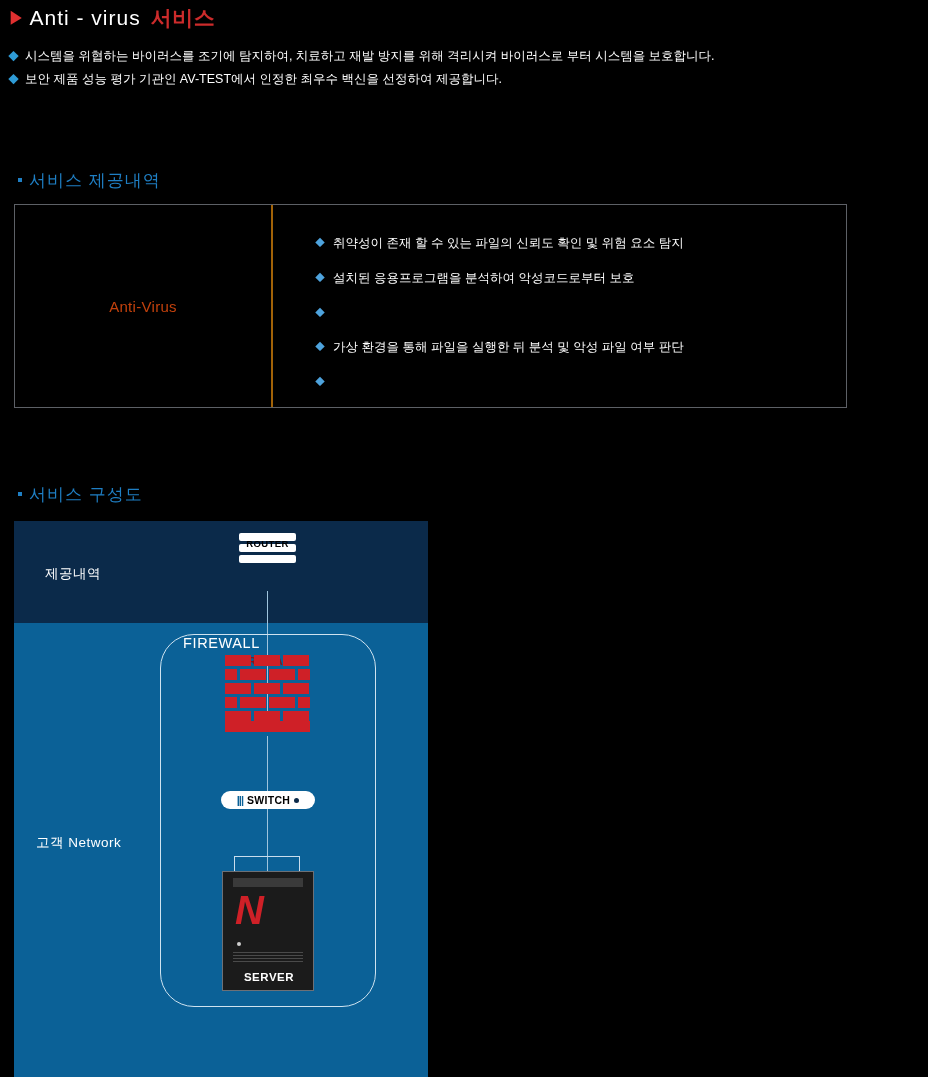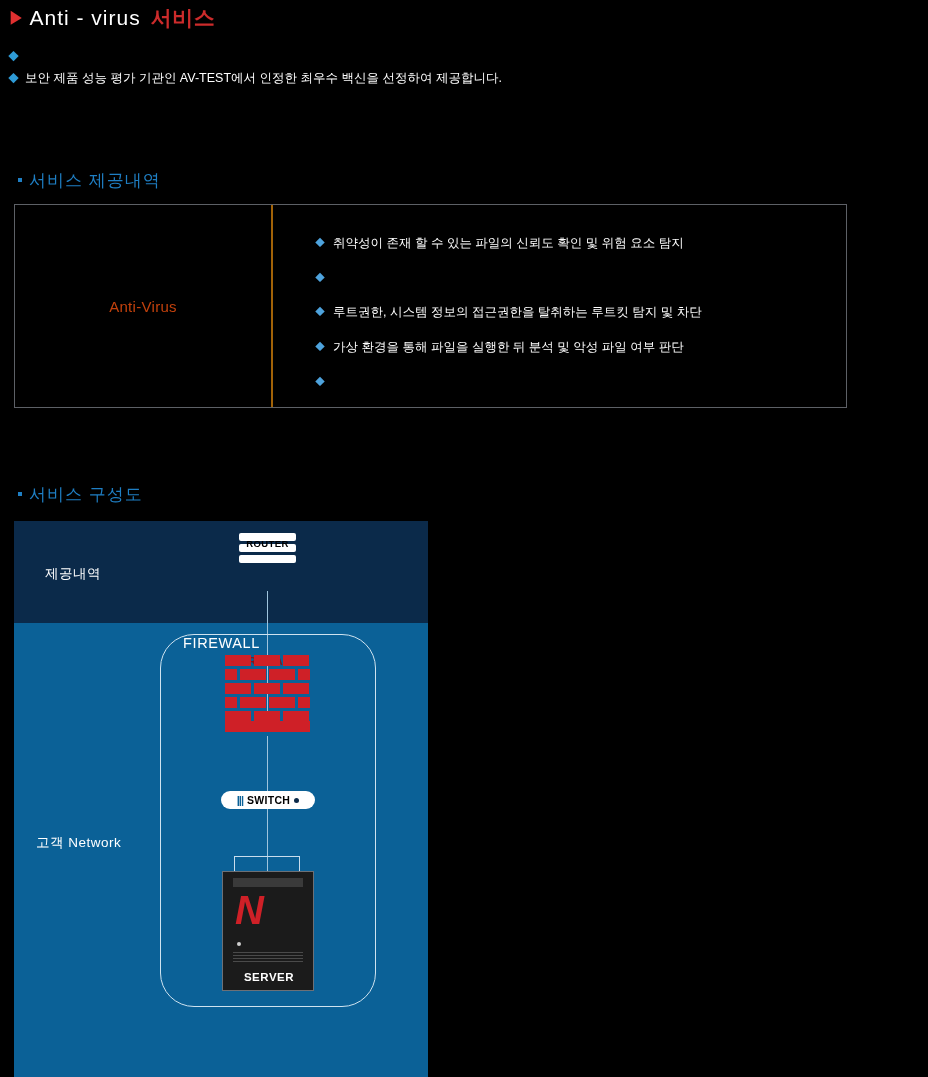--- a/index.html
+++ b/index.html
@@ -355,20 +355,21 @@
 
 <div class="page-title">
   <span class="title-arrow">▶</span>
   <span class="title-en">Anti - virus</span>
   <span class="title-ko">서비스</span>
 </div>
 
 <div class="intro">
   <div class="intro-item">
     <span class="intro-dot">◆</span>
+    <span>시스템을 위협하는 바이러스를 조기에 탐지하여, 치료하고 재발 방지를 위해 격리시켜 바이러스로 부터 시스템을 보호합니다.</span>
   </div>
   <div class="intro-item">
     <span class="intro-dot">◆</span>
     <span>보안 제품 성능 평가 기관인 AV-TEST에서 인정한 최우수 백신을 선정하여 제공합니다.</span>
   </div>
 </div>
 
 <div class="section-heading" id="heading-provided">
   <span class="sq"></span>
   <span>서비스 제공내역</span>
@@ -376,24 +377,24 @@
 
 <div class="svc-table">
   <div class="svc-label">Anti-Virus</div>
   <div class="svc-list">
     <div class="svc-item">
       <span class="bdot">◆</span>
       <span>취약성이 존재 할 수 있는 파일의 신뢰도 확인 및 위험 요소 탐지</span>
     </div>
     <div class="svc-item">
       <span class="bdot">◆</span>
+      <span>설치된 응용프로그램을 분석하여 악성코드로부터 보호</span>
     </div>
     <div class="svc-item">
       <span class="bdot">◆</span>
-      <span>루트권한, 시스템 정보의 접근권한을 탈취하는 루트킷 탐지 및 차단</span>
     </div>
     <div class="svc-item">
       <span class="bdot">◆</span>
       <span>가상 환경을 통해 파일을 실행한 뒤 분석 및 악성 파일 여부 판단</span>
     </div>
     <div class="svc-item">
       <span class="bdot">◆</span>
     </div>
   </div>
 </div>

